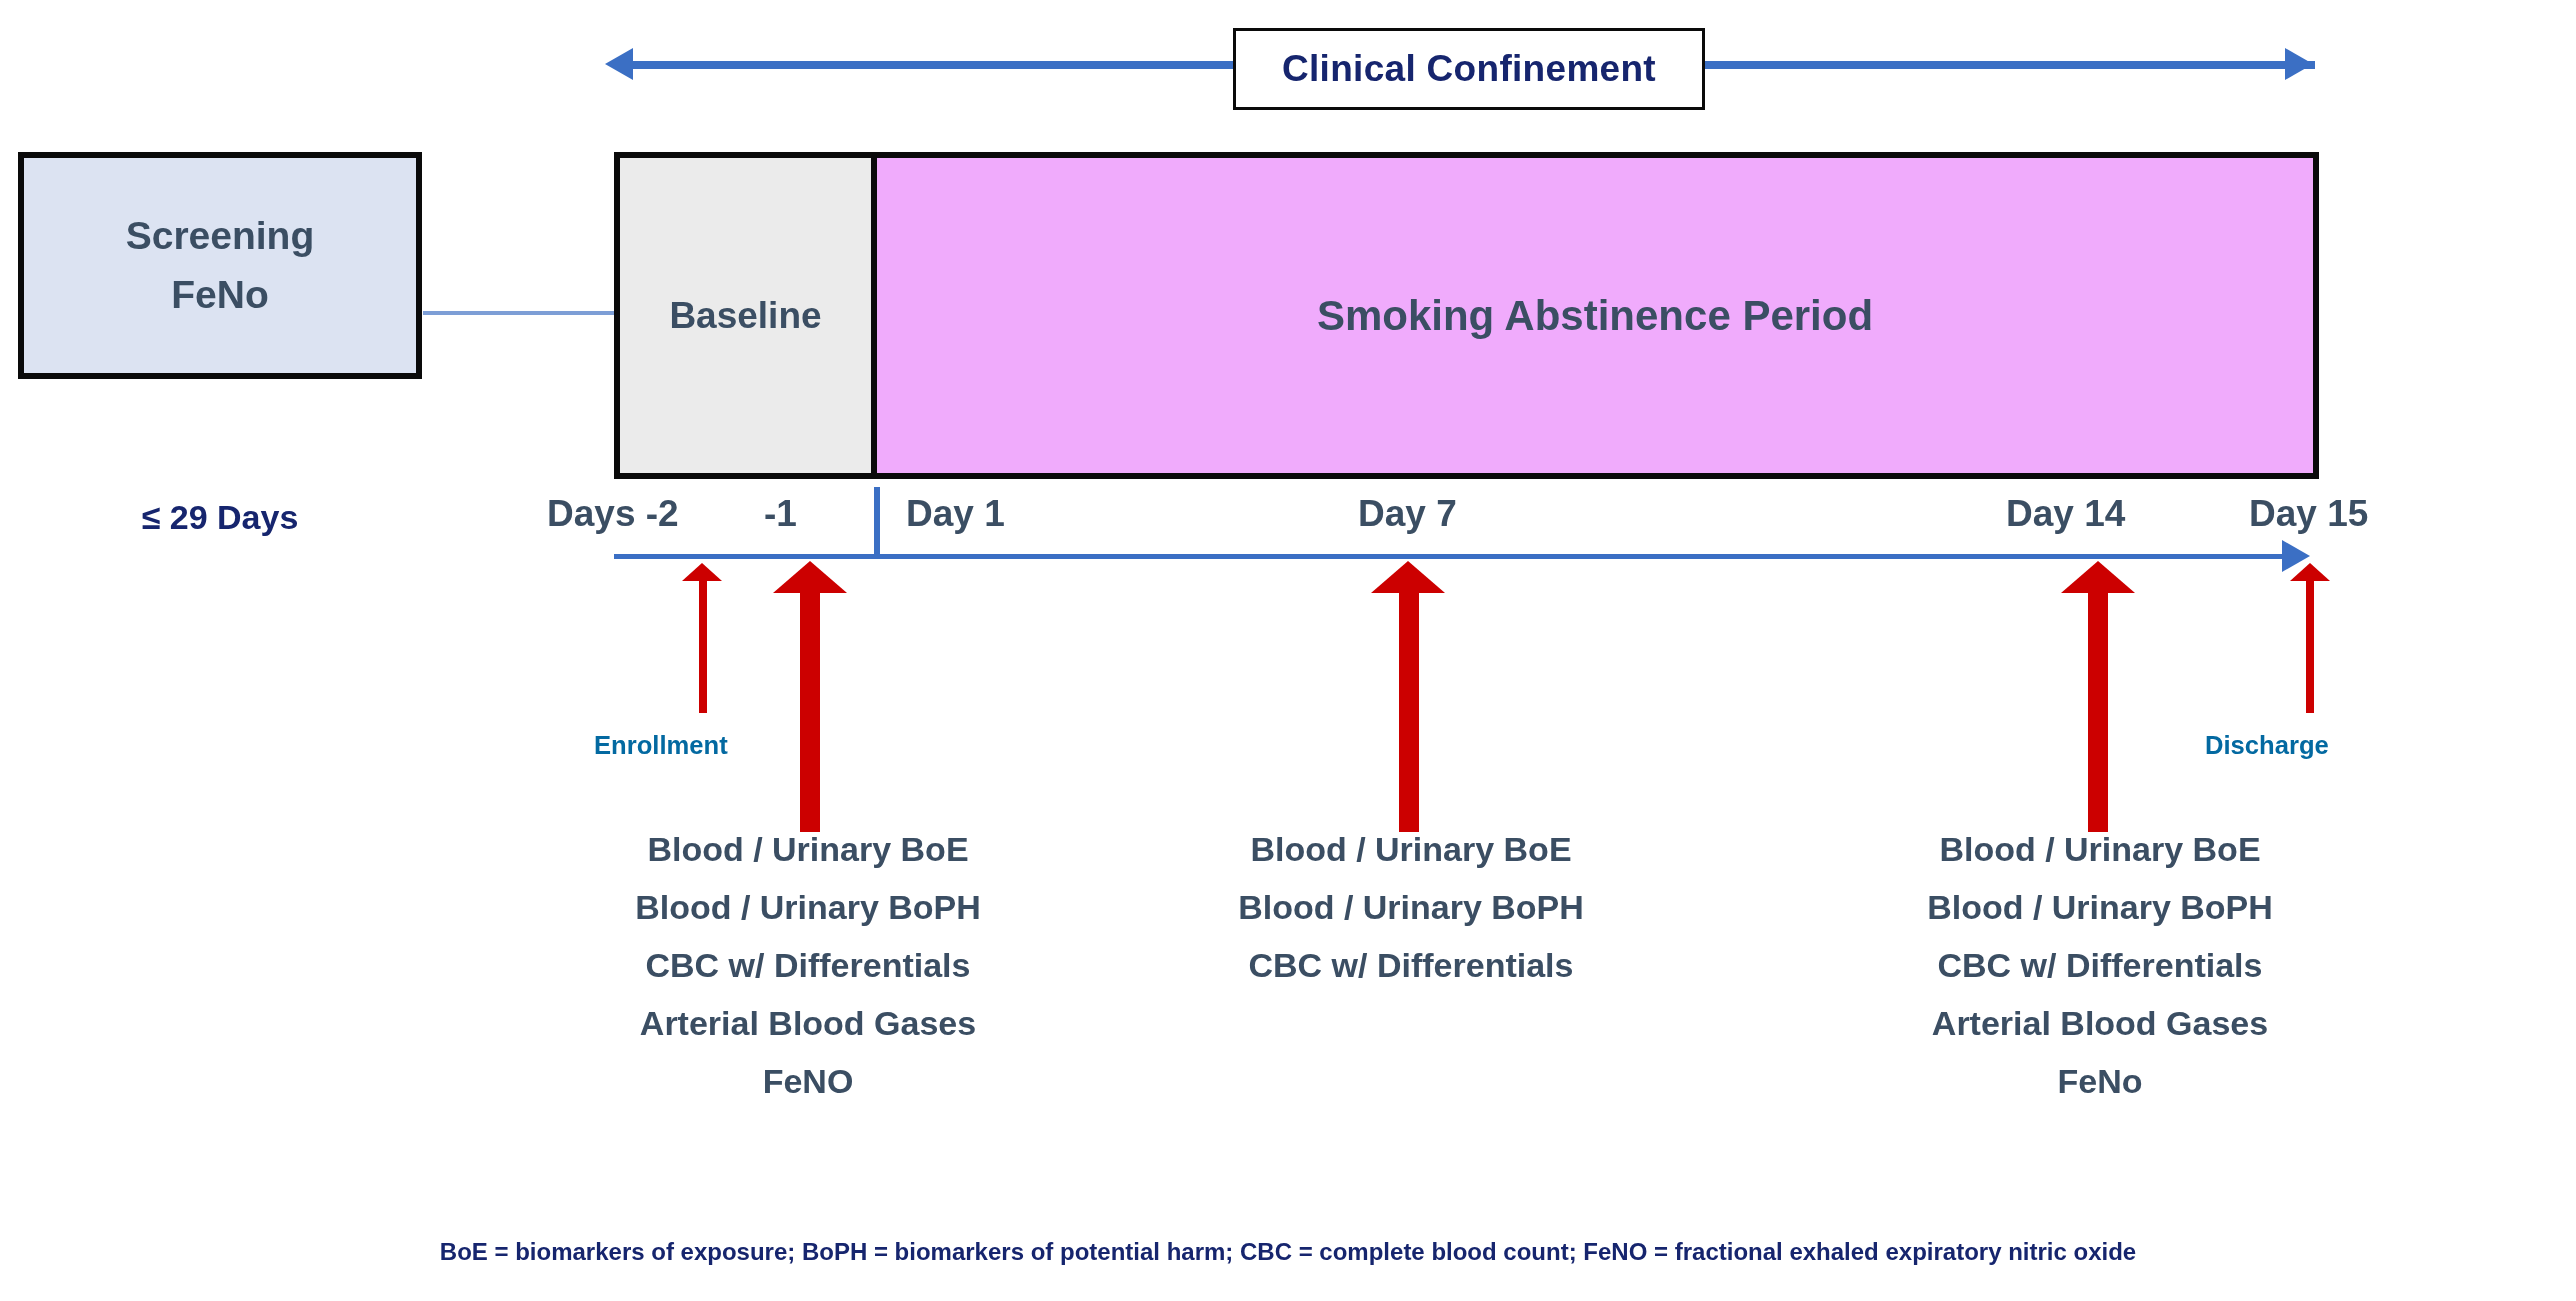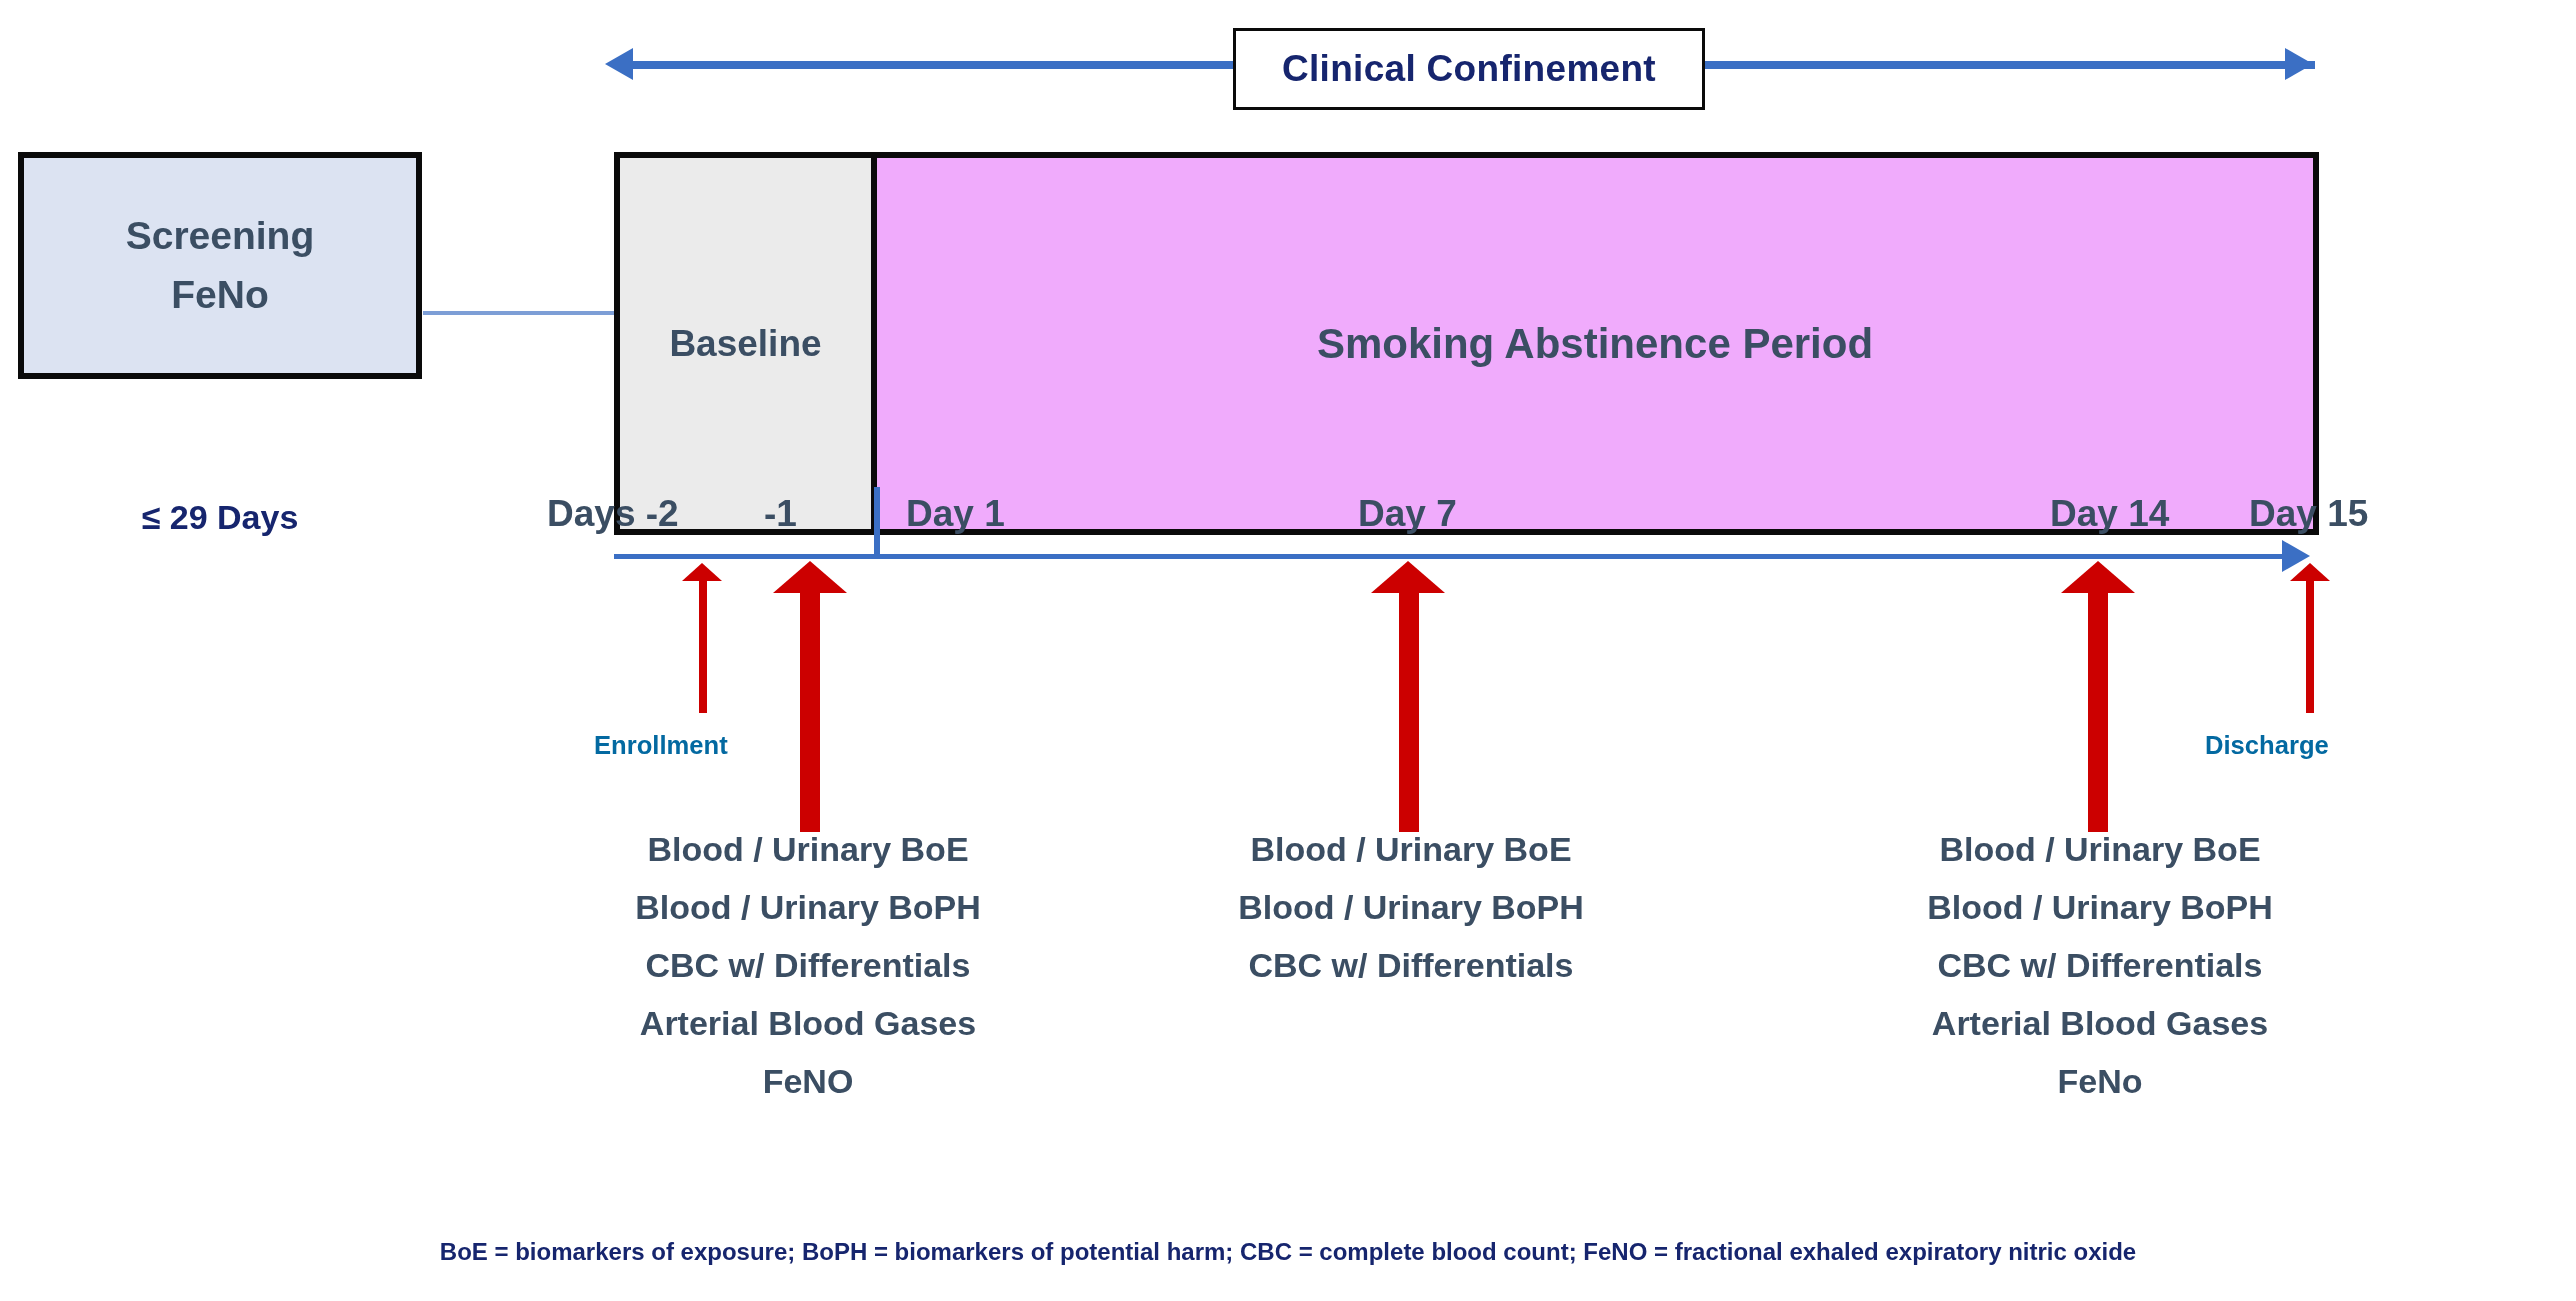--- a/index.html
+++ b/index.html
@@ -76,21 +76,21 @@
   }
   #screening-connector {
     left: 423px; top: 311px;
     width: 196px; height: 4.2px;
     background: #7D9ED6;
   }
 
   
   #phase-bar {
     left: 614px; top: 152px;
-    width: 1705px; height: 383px;
+    width: 1705px; height: 327px;
     border: 6px solid #0A0A0A;
     box-sizing: border-box;
     display: flex;
   }
   #baseline-cell {
     width: 257px; height: 100%;
     background: #EBEBEB;
     border-right: 6.5px solid #0A0A0A;
     box-sizing: border-box;
     display: flex; align-items: center; justify-content: center;
@@ -193,21 +193,21 @@
   </div>
 
   <div class="abs" id="timeline-tick"></div>
   <div class="abs" id="timeline-line"></div>
   <div class="abs" id="timeline-arrow-right"></div>
   <div id="day-labels-layer">
       <div class="abs day-label" style="left: 547px;">Days -2</div>
       <div class="abs day-label" style="left: 764px;">-1</div>
       <div class="abs day-label" style="left: 906px;">Day 1</div>
       <div class="abs day-label" style="left: 1358px;">Day 7</div>
-      <div class="abs day-label" style="left: 2006px; margin-left: 44px;">Day 14</div>
+      <div class="abs day-label" style="left: 2006px;">Day 14</div>
       <div class="abs day-label" style="left: 2249px;">Day 15</div>
     </div>
 
   <div id="red-arrows-layer">
       <div class="abs red-arrow" style="left: 0px; top: 0px;">
         <div class="red-shaft" style="left: 699px; top: 581px; width: 7.7px; height: 132px;"></div>
         <div class="red-head" style="left: 682px; top: 563px; border-bottom-width: 18px; border-left-width: 20px; border-right-width: 20px;"></div>
       </div>
       <div class="abs red-arrow" style="left: 0px; top: 0px;">
         <div class="red-shaft" style="left: 800px; top: 593px; width: 19.6px; height: 239px;"></div>

